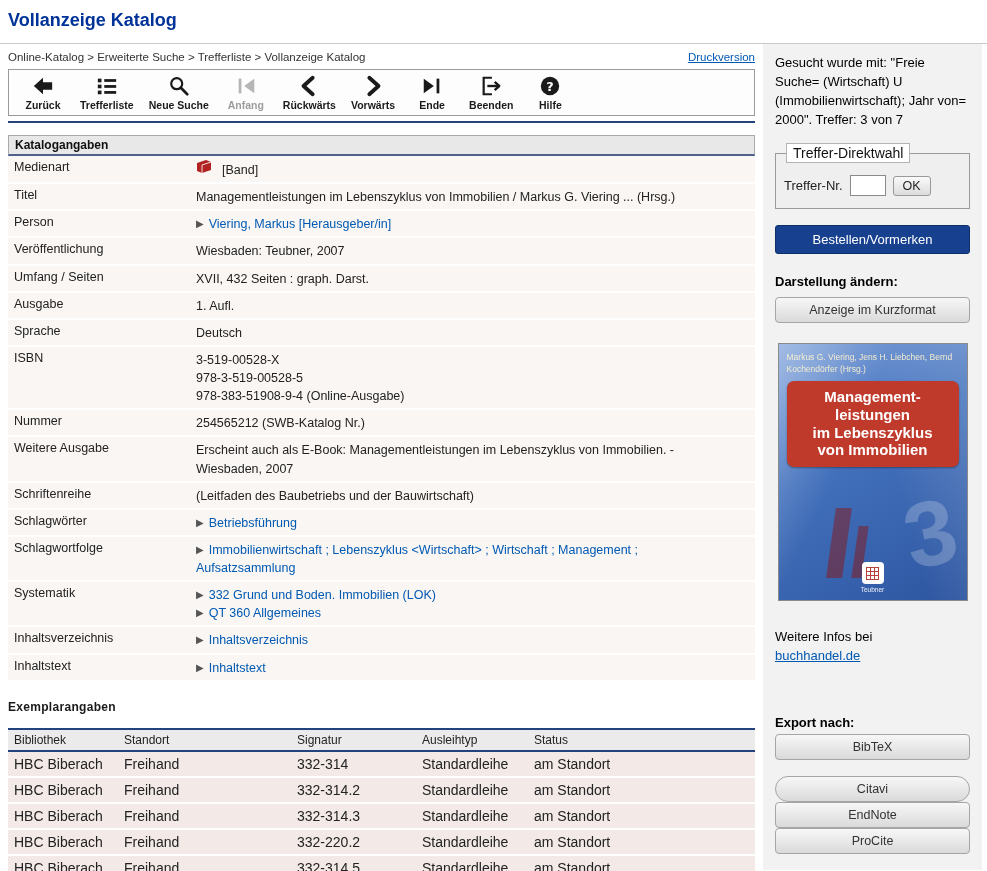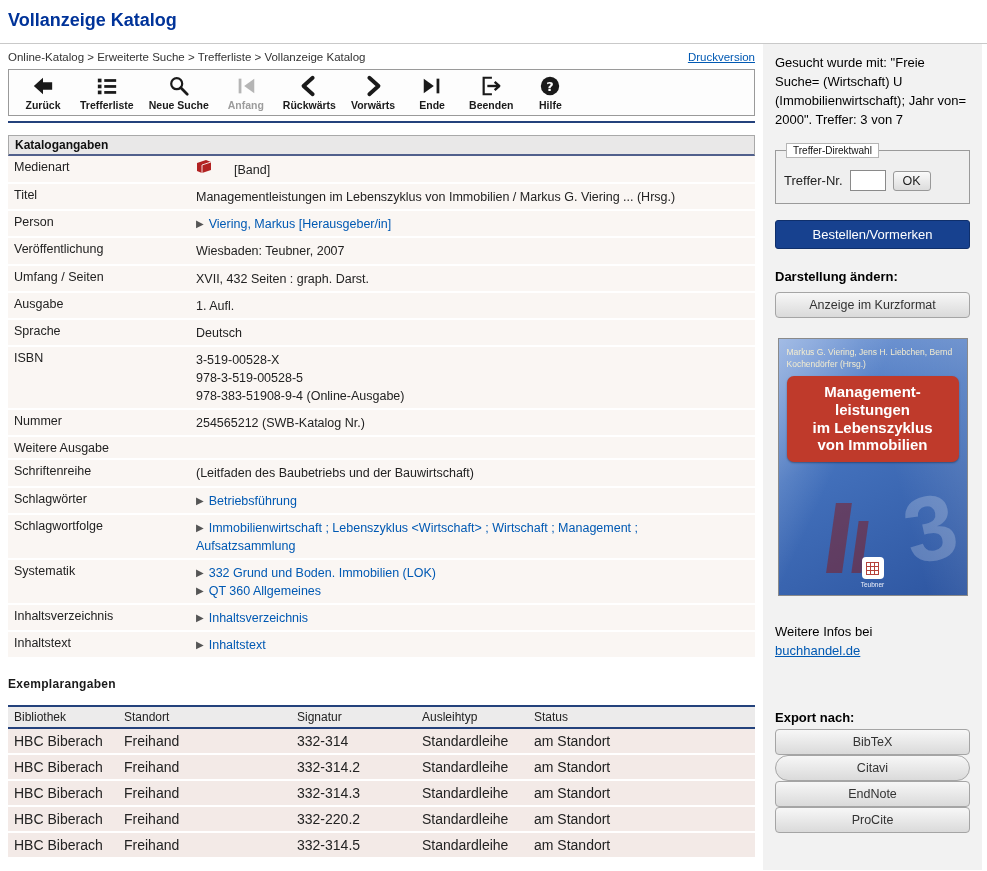--- a/index.html
+++ b/index.html
@@ -53,21 +53,21 @@
   .cat-row {
     display: flex; align-items: flex-start;
     background: #faf6f3; border-bottom: 2px solid #fff;
     padding: 4px 0 3px 0; min-height: 23px;
   }
   .cat-label { width: 188px; flex: 0 0 188px; padding-left: 6px; font-size: 12.5px; color: #222; }
   .cat-value { flex: 1; padding-right: 10px; font-size: 12.5px; color: #222; line-height: 1.45; }
   .cat-link { color: #0059b3; }
   .marker { color: #555; font-size: 10px; margin-right: 5px; position: relative; top: -1px; }
   .value-line { display: block; }
-  .medienart-wrap { display: flex; align-items: center; gap: 22px; }
+  .medienart-wrap { display: flex; align-items: center; gap: 10px; }
 
   
   .exemplar-heading {
     margin-top: 18px; font-size: 12px; font-weight: bold; color: #1a1a1a;
     letter-spacing: 0.3px;
   }
   table.exemplar { width: 100%; border-collapse: collapse; margin-top: 14px; border-bottom: 2px solid #24427c; }
   table.exemplar th {
     text-align: left; font-size: 12px; font-weight: normal; color: #222;
     background: #ecebeb; padding: 3px 6px;
@@ -85,21 +85,21 @@
     width: 219px; margin-right: 5px; background: #f2f2f2;
     padding: 10px 12px; font-size: 13px; overflow: hidden; position: relative;
   }
   .search-summary { line-height: 1.45; color: #000; }
   fieldset.direktwahl {
     margin-top: 14px; border: 1px solid #9a9a9a; background: #efefef;
     padding: 8px 8px 12px 8px;
   }
   fieldset.direktwahl legend {
     background: #fff; border: 1px solid #b5b5b5; padding: 1px 6px;
-    font-size: 10px; color: #111; margin-left: 2px;
+    font-size: 14px; color: #111; margin-left: 2px;
   }
   .direktwahl-row { display: flex; align-items: center; gap: 7px; margin-top: 4px; }
   .treffer-input {
     width: 36px; height: 21px; border: 1px solid #8a8a8a; background: #fff;
     font-size: 12.5px; padding: 1px 3px; font-family: "Liberation Sans", sans-serif;
   }
   .btn-small {
     background: linear-gradient(#fafafa, #dcdcdc); border: 1px solid #999;
     border-radius: 3px; padding: 2px 9px; font-size: 12.5px; color: #222;
     cursor: pointer; font-family: "Liberation Sans", sans-serif;
@@ -327,20 +327,21 @@
         </div>
       </div>
 
       <div class="cat-row">
         <div class="cat-label">Nummer</div>
         <div class="cat-value">254565212  (SWB-Katalog Nr.)</div>
       </div>
 
       <div class="cat-row">
         <div class="cat-label">Weitere Ausgabe</div>
+        <div class="cat-value" style="max-width:545px;">Erscheint auch als E-Book: Managementleistungen im Lebenszyklus von Immobilien. - Wiesbaden, 2007</div>
       </div>
 
       <div class="cat-row">
         <div class="cat-label">Schriftenreihe</div>
         <div class="cat-value">(Leitfaden des Baubetriebs und der Bauwirtschaft)</div>
       </div>
 
       <div class="cat-row">
         <div class="cat-label">Schlagwörter</div>
         <div class="cat-value">
@@ -469,19 +470,19 @@
         <div class="logo-text">Teubner</div>
       </div>
     </div>
 
     <div class="more-info">Weitere Infos bei</div>
     <a class="more-info-link" href="#">buchhandel.de</a>
 
     <div class="side-label export-label">Export nach:</div>
     <div class="export-btns">
       <button class="btn-grey" style="margin-top:0;">BibTeX</button>
-      <button class="btn-grey" style="margin-top:0;border-radius:13px;">Citavi</button>
+      <button class="btn-grey" style="margin-top:16px;border-radius:13px;">Citavi</button>
       <button class="btn-grey" style="margin-top:0;">EndNote</button>
       <button class="btn-grey" style="margin-top:0;">ProCite</button>
     </div>
 
   </div>
 </div>
 
 </body></html>

